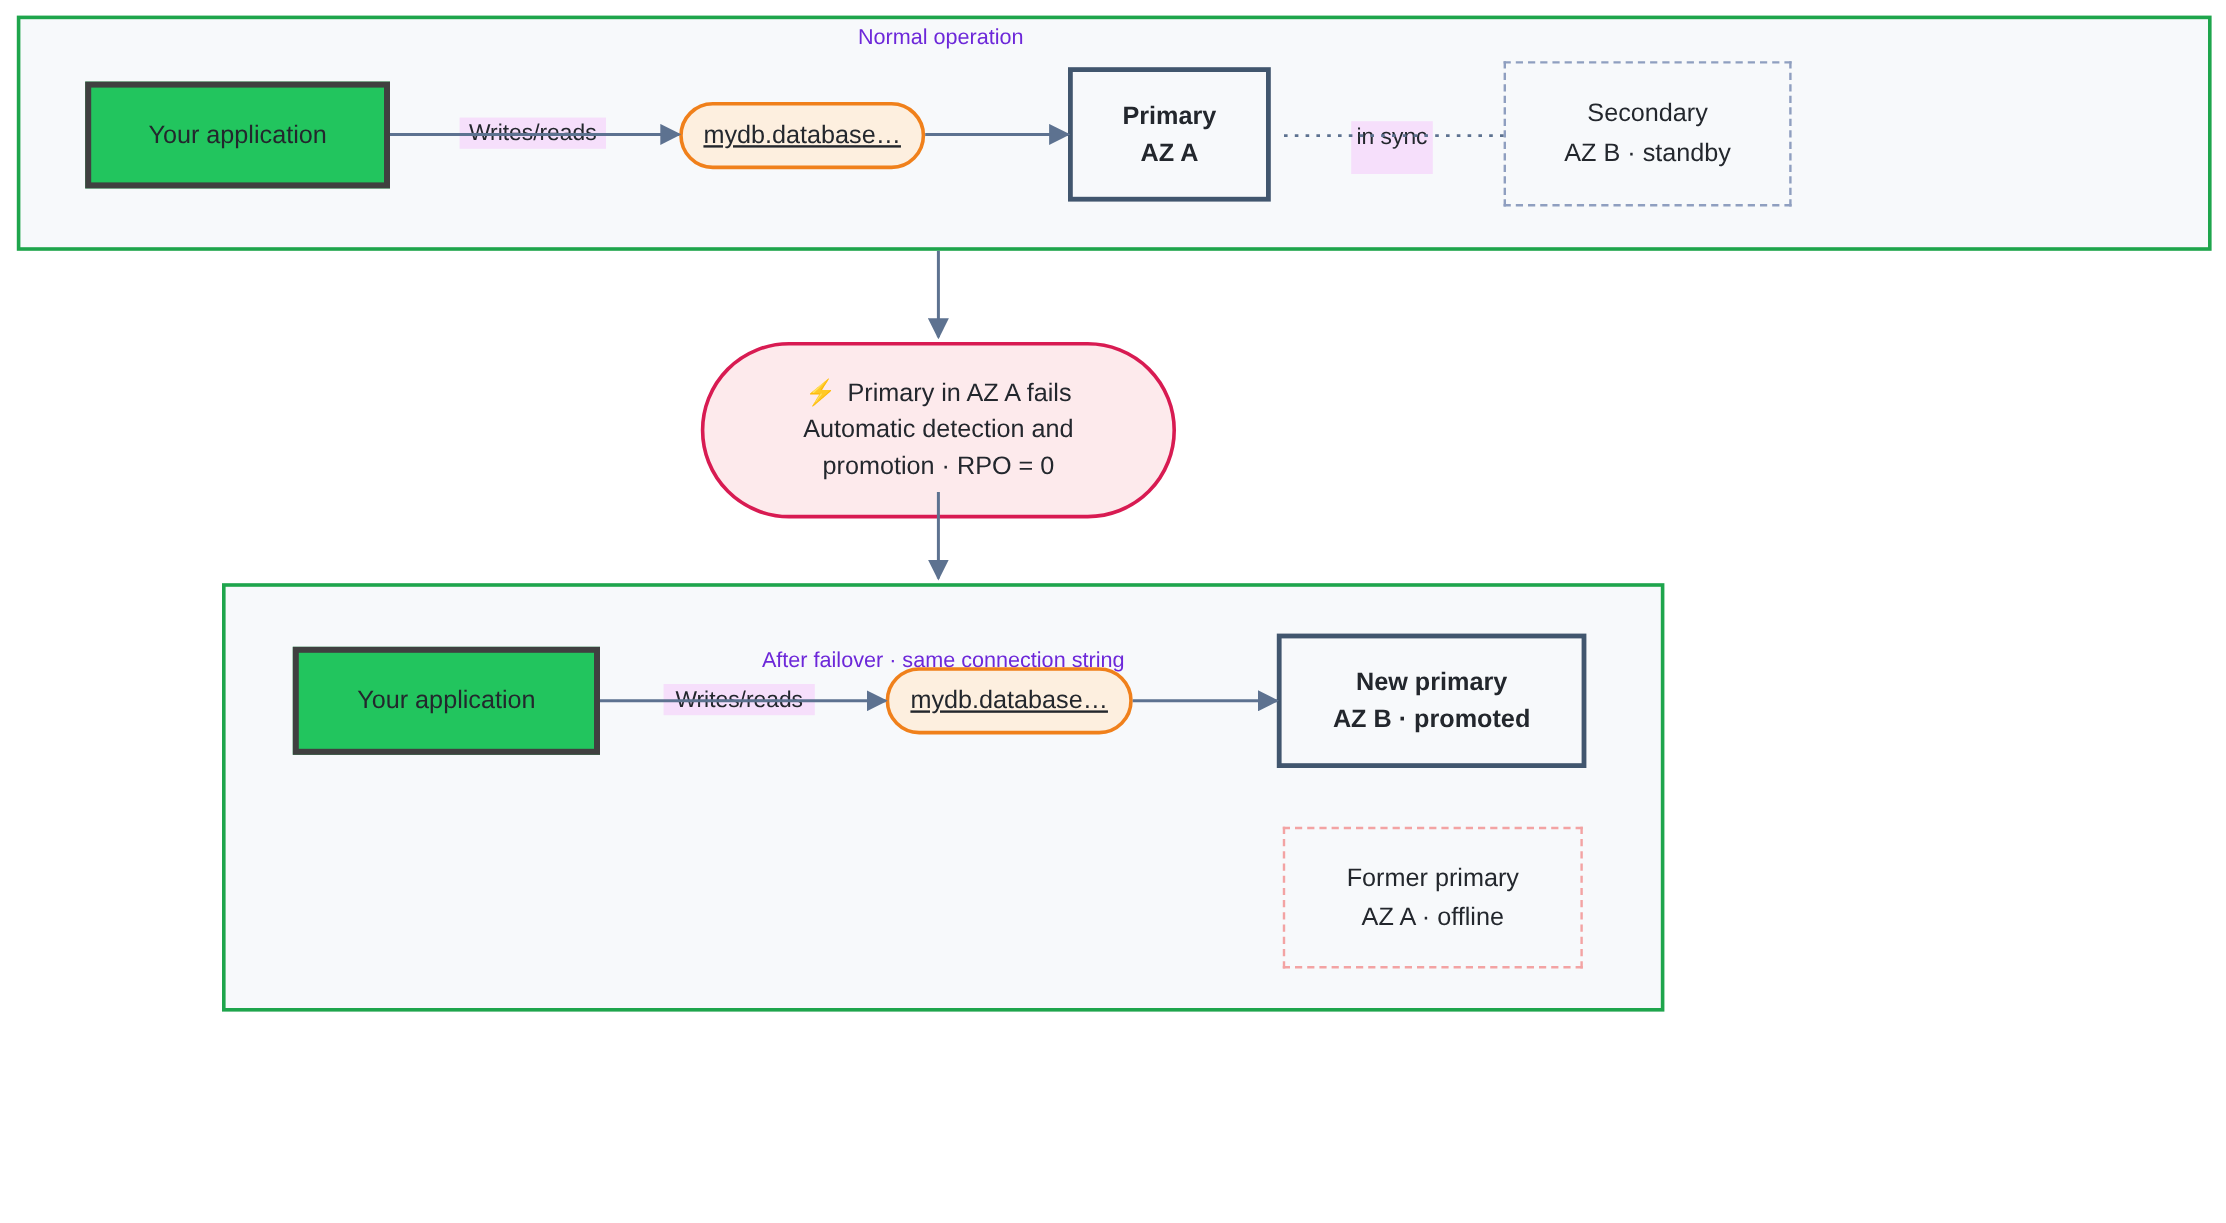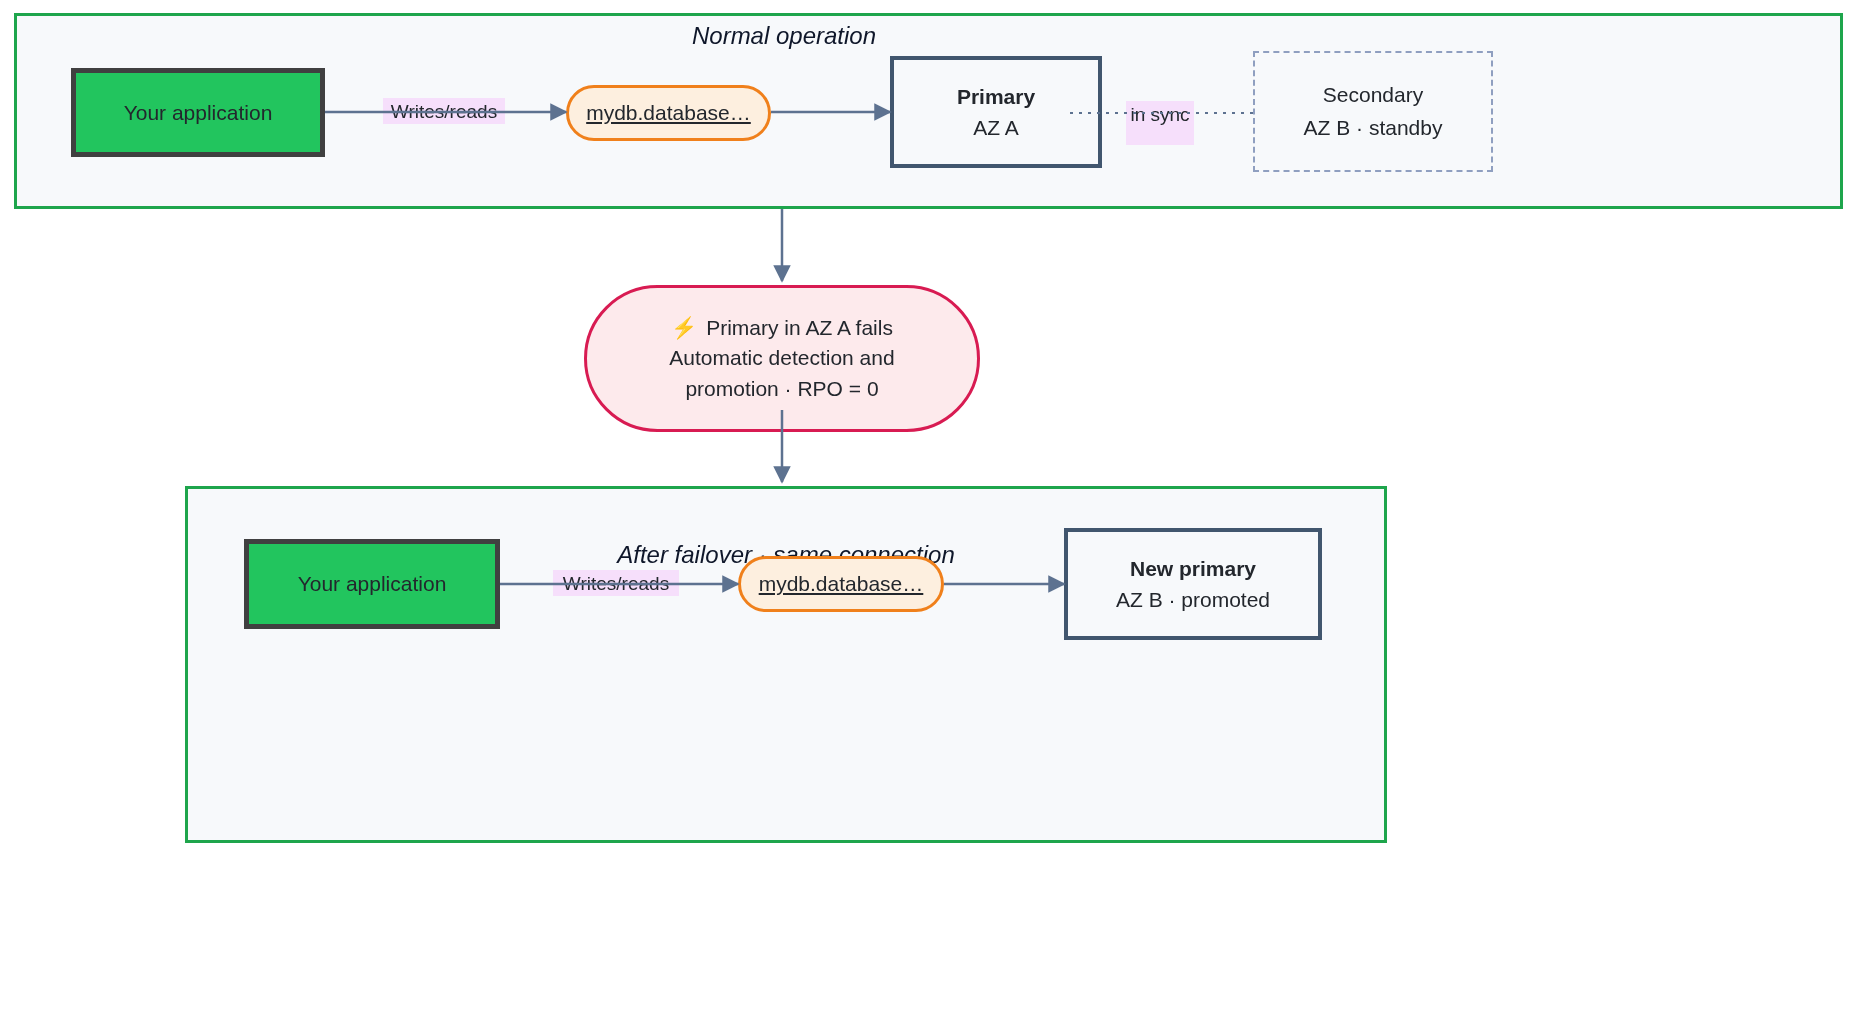--- a/index.html
+++ b/index.html
@@ -32,25 +32,24 @@
   
   .panel {
     position: absolute;
     box-sizing: border-box;
     background: #f7f9fb;
     border: 3px solid #1ea54c;
   }
   .panel-title {
     position: absolute;
     text-align: center;
-    font-size: 24px;
-    color: #0f172a;
+    font-size: 18px;
+    color: #6d28d9;
     line-height: 1.32;
     white-space: pre-line;
-    font-style: italic;
   }
 
   
   .node {
     position: absolute;
     box-sizing: border-box;
     display: flex;
     flex-direction: column;
     align-items: center;
     justify-content: center;
@@ -73,21 +72,21 @@
     text-decoration: underline;
   }
 
   .node-db {
     background: #f7f9fb;
     border: 4px solid #41566e;
     font-size: 21px;
     color: #23272d;
   }
   .node-db .line1 { font-weight: bold; margin-bottom: 7px; }
-  .node-db .line2 { font-weight: normal; }
+  .node-db .line2 { font-weight: bold; }
 
   .node-ghost {
     background: #f7f9fb;
     border: 2px dashed #8f9fc0;
     font-size: 21px;
     color: #23272d;
   }
   .node-ghost.ghost-red { border-color: #f3a3a3; }
   .node-ghost .line1 { margin-bottom: 9px; }
 
@@ -125,21 +124,21 @@
   <div class="panel-title" style="left:684px; top:20px; width:200px;">Normal operation</div>
 
   <div class="node node-app" style="left:71px; top:68px; width:254px; height:89px;">
     <span>Your application</span>
   </div>
 
   <div class="node node-endpoint" style="left:566px; top:85px; width:205px; height:56px;">
     <span>mydb.database…</span>
   </div>
 
-  <div class="node node-db" style="left:890px; top:56px; width:212px; height:112px;">
+  <div class="node node-db" style="left:890px; top:56px; width:169px; height:112px;">
     <span class="line1">Primary</span>
     <span class="line2">AZ A</span>
   </div>
 
   <div class="node node-ghost" style="left:1253px; top:51px; width:240px; height:121px;">
     <span class="line1">Secondary</span>
     <span class="line2">AZ B · standby</span>
   </div>
 
   <div class="edge-label" style="left:383px; top:98px; width:122px; height:26px;">Writes/reads</div>
@@ -163,20 +162,24 @@
 
   <div class="node node-endpoint" style="left:738px; top:556px; width:206px; height:56px;">
     <span>mydb.database…</span>
   </div>
 
   <div class="node node-db" style="left:1064px; top:528px; width:258px; height:112px;">
     <span class="line1">New primary</span>
     <span class="line2">AZ B · promoted</span>
   </div>
 
+  <div class="node node-ghost ghost-red" style="left:1069px; top:689px; width:250px; height:118px;">
+    <span class="line1">Former primary</span>
+    <span class="line2">AZ A · offline</span>
+  </div>
 
   <div class="edge-label" style="left:553px; top:570px; width:126px; height:26px;">Writes/reads</div>
 
   <svg class="svg-layer" viewBox="0 0 1855 1019">
     <defs>
       <marker id="arrow" viewBox="0 0 10 10" refX="9" refY="5" markerWidth="7" markerHeight="7" orient="auto-start-reverse">
         <path d="M 0 0 L 10 5 L 0 10 z" fill="#5d7290"></path>
       </marker>
     </defs>
 

